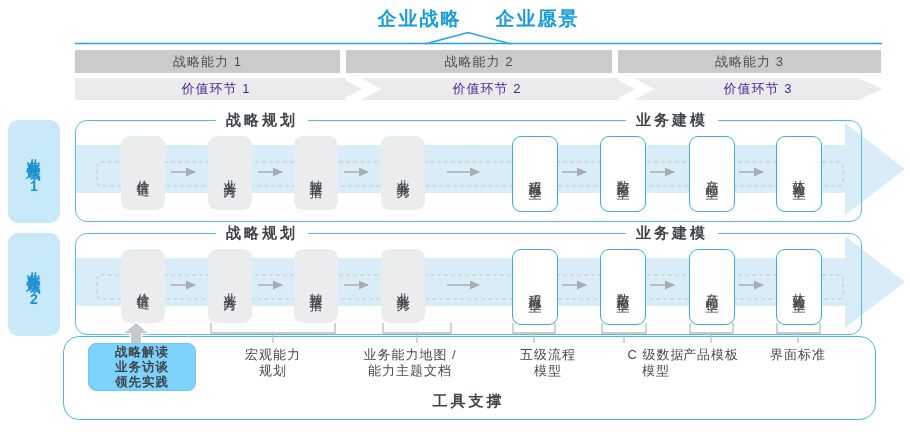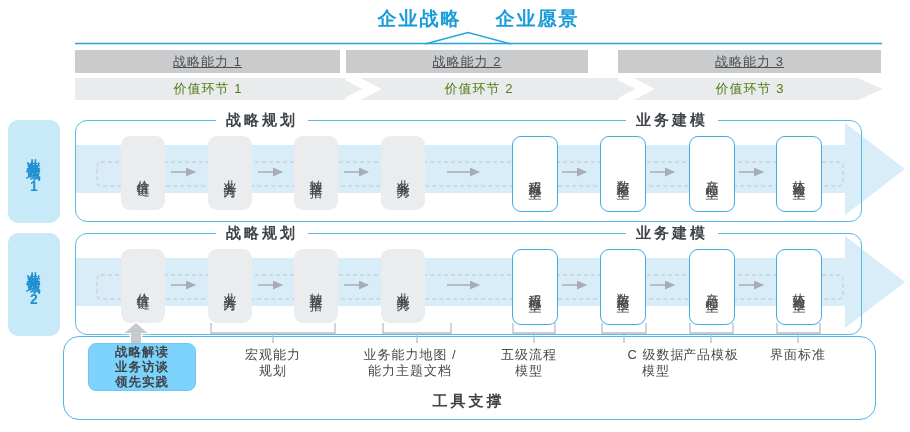--- a/index.html
+++ b/index.html
@@ -4,23 +4,23 @@
 <style>
   html,body{margin:0;padding:0;background:#fff;}
   .stage{position:relative;width:910px;height:432px;background:#fff;overflow:hidden;
          font-family:"Liberation Sans",sans-serif;}
   .abs{position:absolute;}
   
   .title-row{position:absolute;top:6px;left:75px;width:807px;display:flex;justify-content:center;
              gap:34px;font-weight:bold;font-size:19px;color:#189BD8;letter-spacing:2px;}
   
   .cap-seg{position:absolute;top:50px;height:23px;background:#C9CBCC;display:flex;
-           align-items:center;justify-content:center;font-size:13px;color:#4B5054;letter-spacing:1px;text-decoration:underline;}
+           align-items:center;justify-content:center;font-size:13px;color:#4B5054;letter-spacing:1px;}
   .val-label{position:absolute;top:78px;height:22px;line-height:22px;transform:translateX(-50%);
-             font-size:13px;color:#4d7c0f;letter-spacing:1px;white-space:nowrap;}
+             font-size:13px;color:#4c1d95;letter-spacing:1px;white-space:nowrap;margin-left:8px;}
   
   .domain-label{position:absolute;left:8px;width:52px;background:#C7E9F8;border-radius:10px;
                 display:flex;align-items:center;justify-content:center;}
   .domain-label .vtext{font-weight:bold;font-size:14px;color:#1F90D1;letter-spacing:3px;}
   .vtext{writing-mode:vertical-rl;text-orientation:upright;letter-spacing:2px;
          font-size:13px;color:#45494D;line-height:1;}
   
   .dcontainer{position:absolute;left:75px;width:785px;height:100px;border:1.5px solid #57BBE9;
               border-radius:12px;background:transparent;pointer-events:none;}
   .hdr{position:absolute;transform:translateX(-50%);background:#fff;padding:0 10px;height:18px;
@@ -61,21 +61,21 @@
     <line x1="75" y1="43.5" x2="882" y2="43.5" stroke="#29A3DC" stroke-width="1.5"></line>
     <path d="M425,44 L468,32.5 L511,44" fill="none" stroke="#29A3DC" stroke-width="1.5"></path>
     <polygon points="75,78 858,78 883,89 858,100 75,100" fill="#EAEBEC"></polygon>
     <path d="M347,76 L372,89 L347,102" fill="none" stroke="#ffffff" stroke-width="9"></path>
     <path d="M620,76 L645,89 L620,102" fill="none" stroke="#ffffff" stroke-width="9"></path>
   </svg>
 
   <div class="cap-seg" style="left:75px;width:265px;">
     <span>战略能力 1</span>
   </div>
-  <div class="cap-seg" style="left:346px;width:242px;">
+  <div class="cap-seg" style="left:346px;width:266px;">
     <span>战略能力 2</span>
   </div>
   <div class="cap-seg" style="left:618px;width:263px;">
     <span>战略能力 3</span>
   </div>
 
   <div class="val-label" style="left:208px;">价值环节 1</div>
   <div class="val-label" style="left:479px;">价值环节 2</div>
   <div class="val-label" style="left:750px;">价值环节 3</div>
 
@@ -185,21 +185,21 @@
   </svg>
 
   <div class="anno" style="left:273px;">
     <span>宏观能力</span>
     <span>规划</span>
   </div>
   <div class="anno" style="left:410px;">
     <span>业务能力地图 /</span>
     <span>能力主题文档</span>
   </div>
-  <div class="anno" style="left:529px;">
+  <div class="anno" style="left:548px;">
     <span>五级流程</span>
     <span>模型</span>
   </div>
   <div class="anno" style="left:656px;">
     <span>C 级数据</span>
     <span>模型</span>
   </div>
   <div class="anno" style="left:711px;">
     <span>产品模板</span>
   </div>

